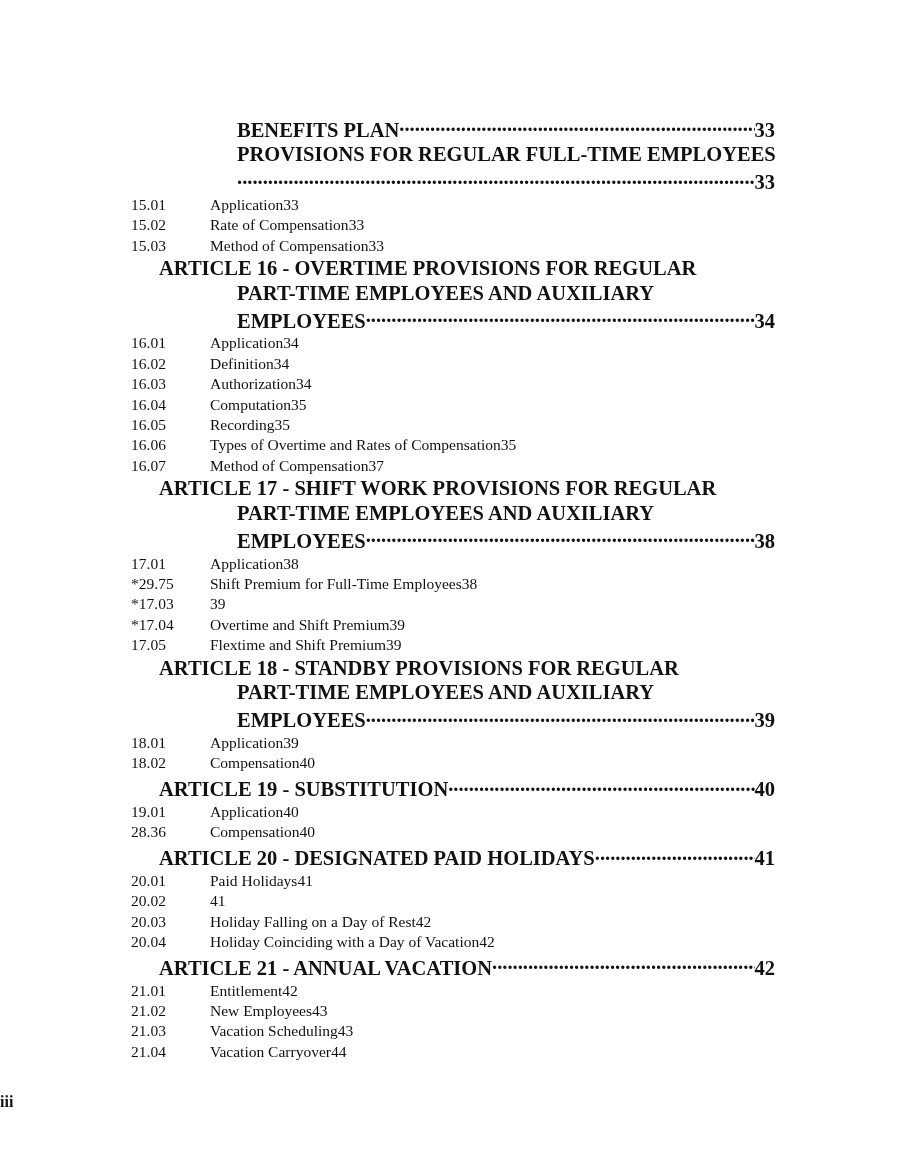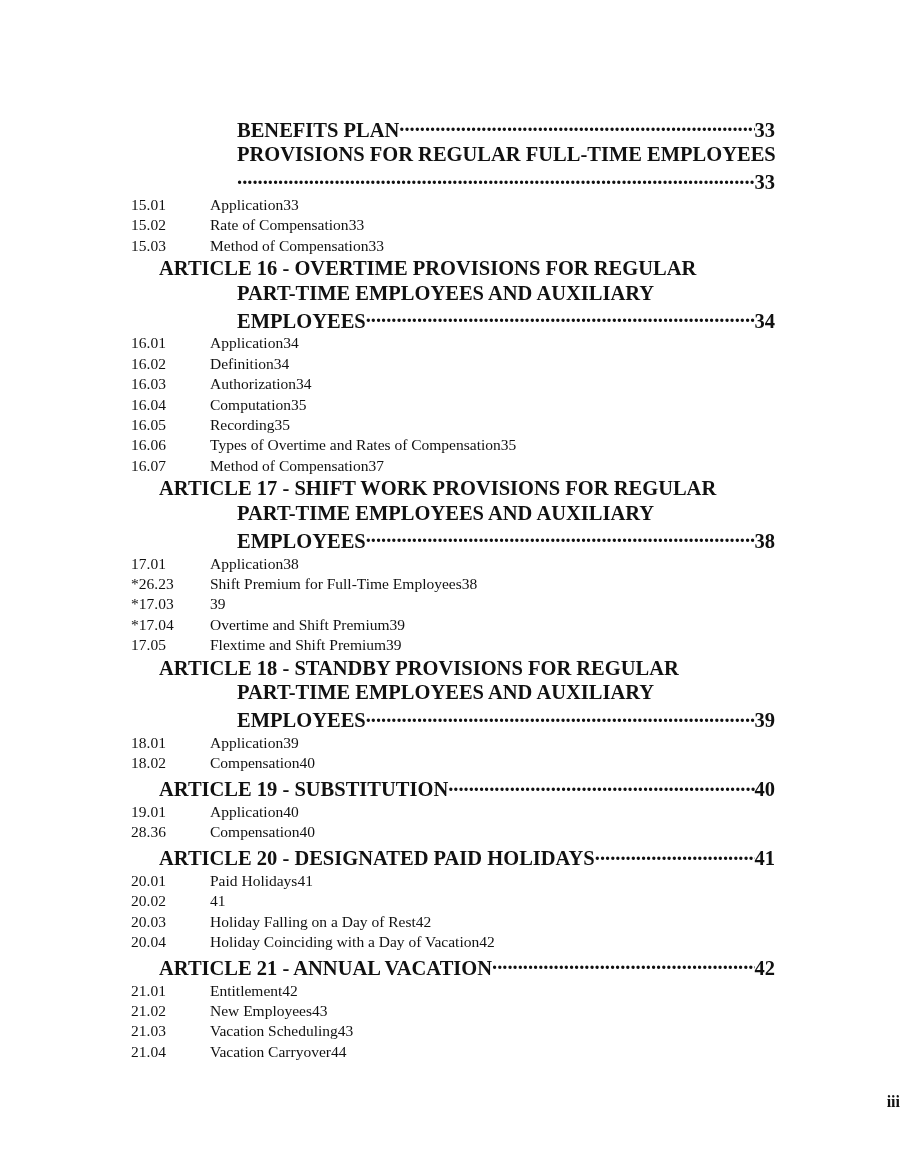--- a/index.html
+++ b/index.html
@@ -10,21 +10,21 @@
     .art-first { padding-left: 28px; }
     .art-cont { padding-left: 106px; }
     .dotrow { display: flex; align-items: baseline; white-space: nowrap; }
     .dotrow .lead { flex: 1; overflow: hidden; height: 1.1em; position: relative; }
     .dotrow .lead::before { content: "......................................................................................................................................................................................................................................................................"; position: absolute; left: 0; bottom: 0; letter-spacing: 0; }
     .article .lead::before { font-size: 20.5px; }
     .section { font-size: 15.5px; line-height: 20.4px; display: flex; align-items: flex-start; white-space: nowrap; }
     .section .num { width: 79px; flex: none; }
     .section .lead::before { font-size: 15.5px; }
     .pg { flex: none; }
-    #footer { position: absolute; left: 0; width: 900px; top: 1093px; text-align: right; font-weight: bold; font-size: 16px; }
+    #footer { position: absolute; left: 0; width: 900px; top: 1093px; text-align: left; font-weight: bold; font-size: 16px; }
   </style>
 </head>
 <body>
 
 <div id="toc">
     <div class="article">
       <div class="art-line dotrow art-cont">
         <span class="ttl">BENEFITS PLAN</span>
         <span class="lead"></span>
         <span class="pg"> 33</span>
@@ -115,21 +115,21 @@
         <span class="pg"> 38</span>
       </div>
     </div>
     <div class="section">
       <span class="num">17.01</span>
       <span class="ttl">Application</span>
       <span class="lead"></span>
       <span class="pg">38</span>
     </div>
     <div class="section">
-      <span class="num">*26.23</span>
+      <span class="num">*29.75</span>
       <span class="ttl">Shift Premium for Full-Time Employees</span>
       <span class="lead"></span>
       <span class="pg">38</span>
     </div>
     <div class="section">
       <span class="num">*17.03</span>
       <span class="lead"></span>
       <span class="pg">39</span>
     </div>
     <div class="section">

